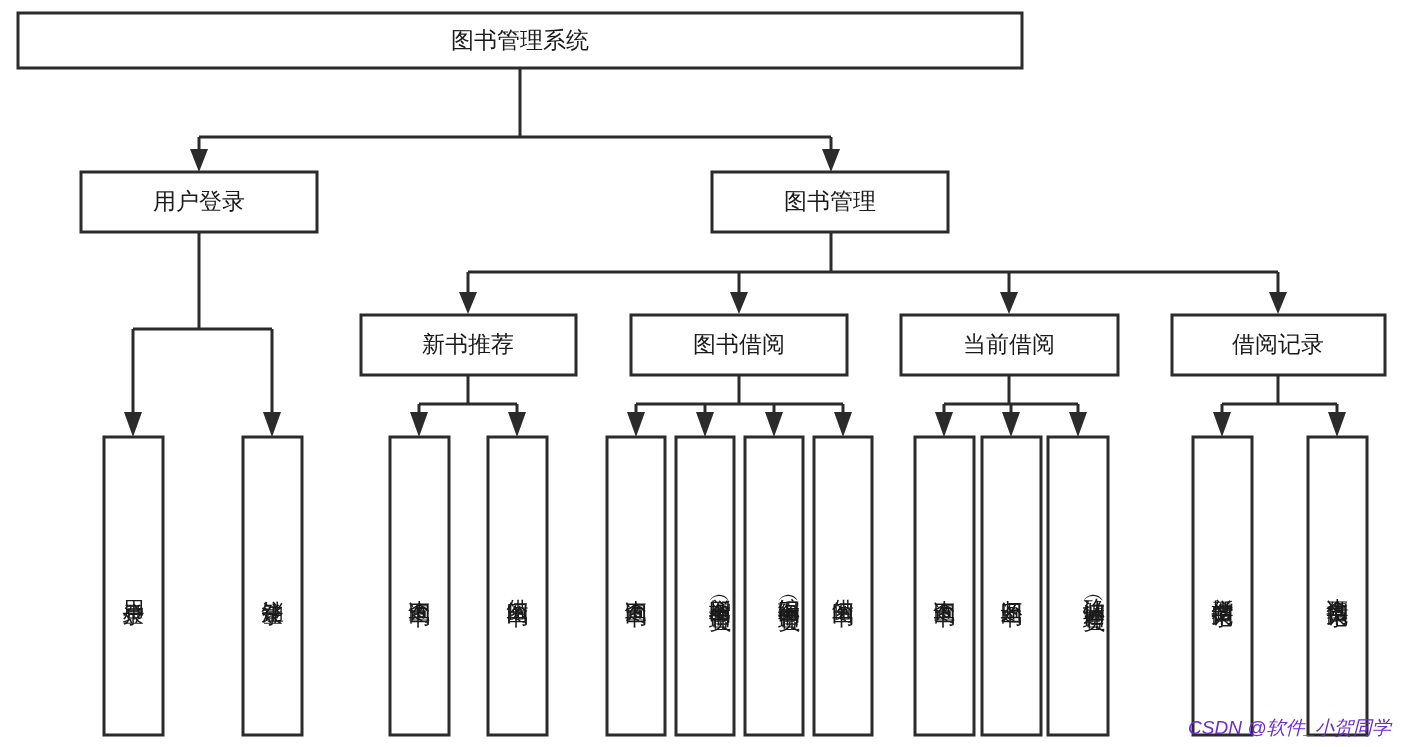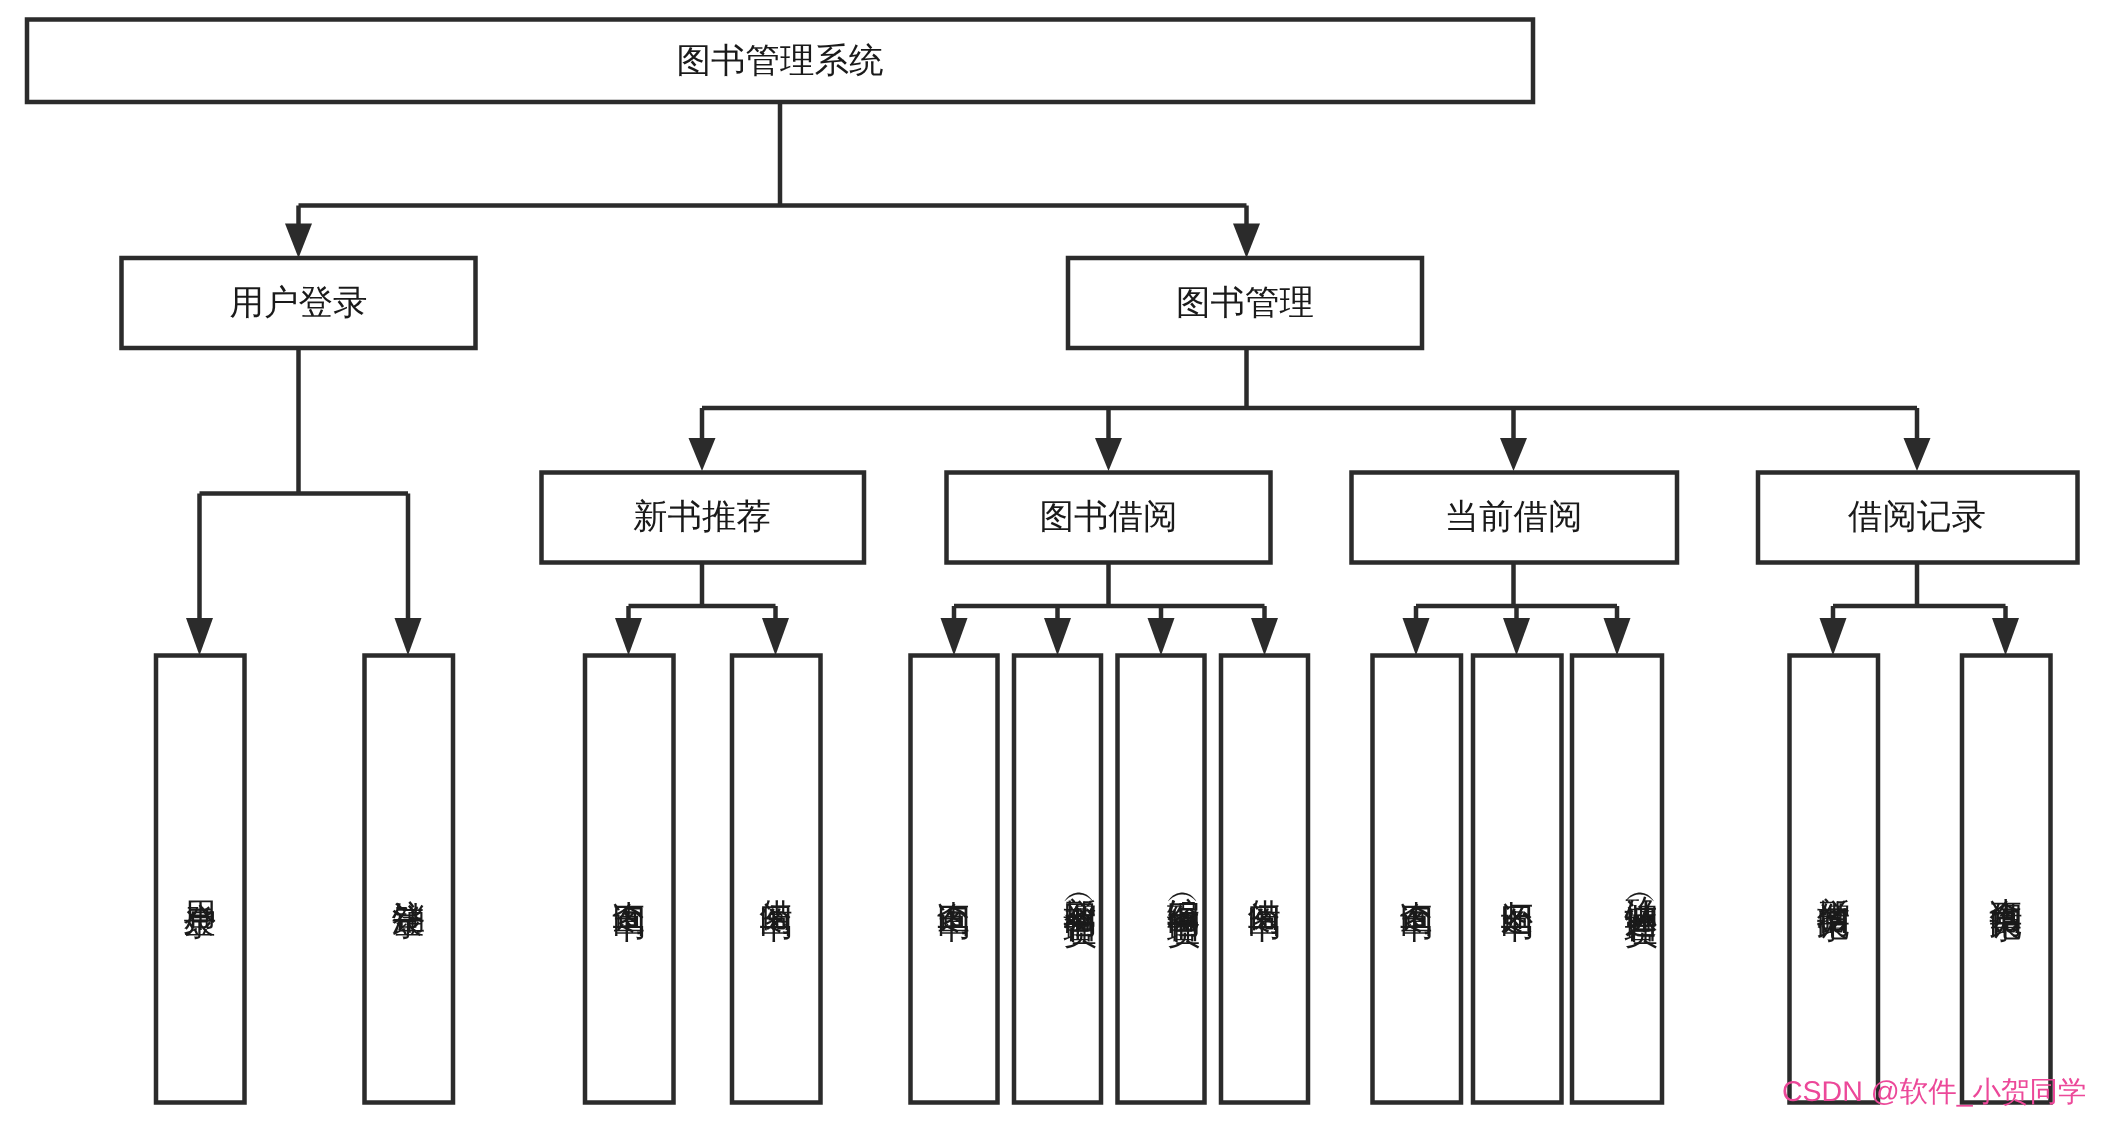--- a/index.html
+++ b/index.html
@@ -71,24 +71,25 @@
   .leaf-label.center-v {
     align-items: center;
     padding-top: 0;
   }
   #watermark {
     position: absolute;
     right: 14px;
     bottom: 6px;
     font-family: "Liberation Sans", "DejaVu Sans", sans-serif;
     font-size: 19px;
-    color: #ec4899;
+    color: #6d28d9;
     white-space: nowrap;
     pointer-events: none;
     user-select: none;
+    font-style: italic;
   }
 </style>
 </head>
 <body>
 
 <div id="diagram-root">
   <svg id="tree-svg" viewBox="0 0 1405 747" xmlns="http://www.w3.org/2000/svg">
 
     <g>
       <path class="connector" d="M520 68 L520 137"></path>

